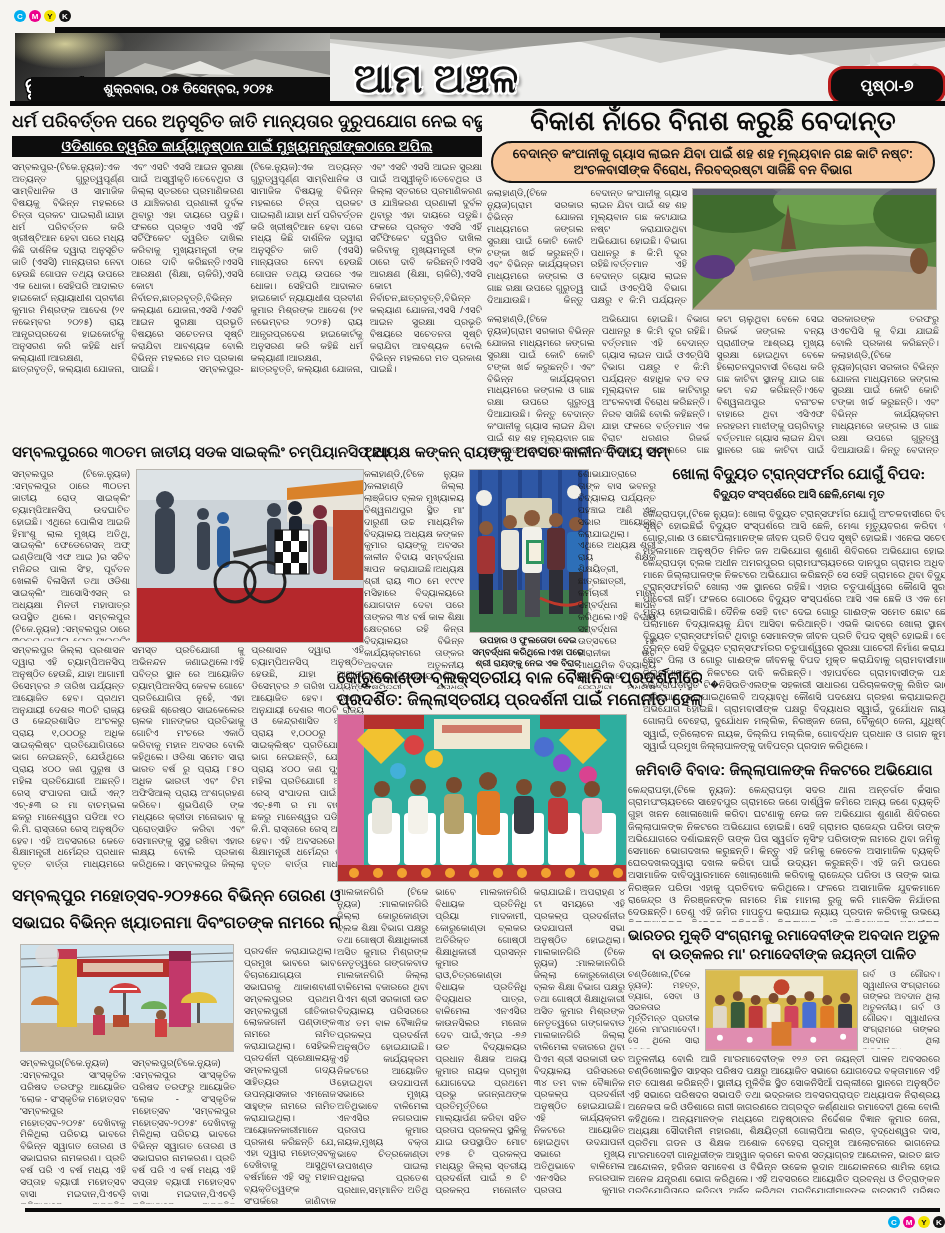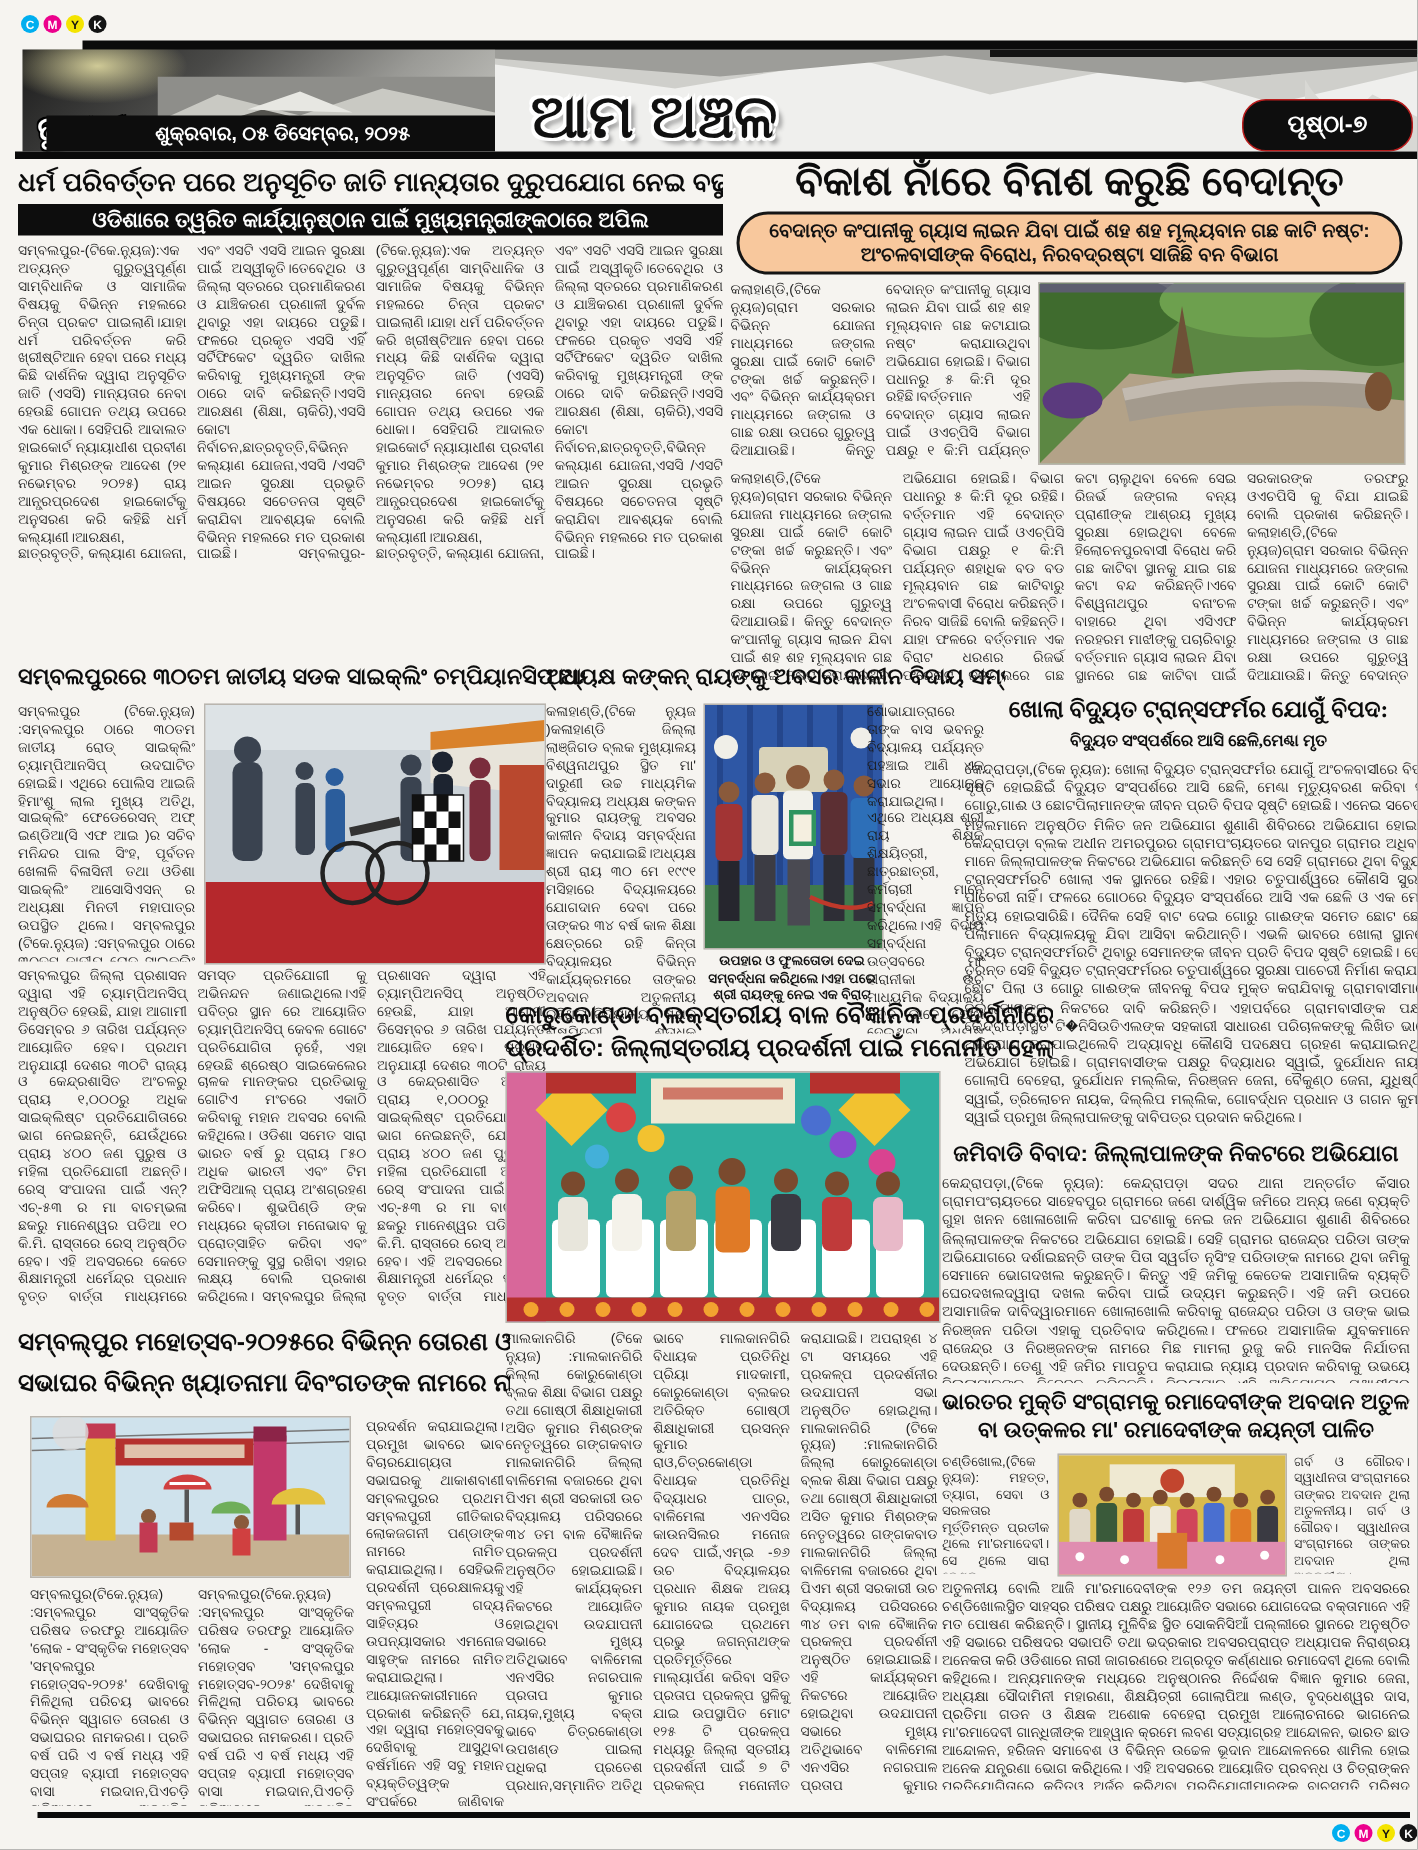--- a/index.html
+++ b/index.html
@@ -14,27 +14,27 @@
   .mh-strip{background:#0b0b0b;}
   .mh-left{background:linear-gradient(135deg,#1c1c1c 0%,#4a4a48 35%,#9a9a96 70%,#c9c9c4 100%);overflow:hidden;}
   .mh-glow{position:absolute;left:-10px;top:-14px;width:120px;height:50px;border-radius:50%;
            background:radial-gradient(closest-side,#f7f0b0cc,#f7f0b000);}
   .mh-brand{position:absolute;left:10px;top:4px;font-size:22px;font-weight:bold;color:#fff;
             text-shadow:1px 1px 0 #000,-1px 1px 0 #000,1px -1px 0 #000,-1px -1px 0 #000,2px 2px 3px #000;letter-spacing:1px;white-space:nowrap;margin-top:36px;}
   .mh-date{position:absolute;left:16px;bottom:0;width:100%;height:24px;background:#0d0d0d;color:#fff;
            font-size:13px;font-weight:bold;display:flex;align-items:center;justify-content:center;white-space:nowrap;}
   .mh-title{font-size:40px;font-weight:bold;color:#101010;text-align:center;white-space:nowrap;
             text-shadow:-2px -2px 0 #fff,2px -2px 0 #fff,-2px 2px 0 #fff,2px 2px 0 #fff,4px 4px 3px #9a9a9a;}
-  .page-box{background:#0e0e0e;border:1px solid #b91c1c;border-radius:16px;color:#fff;
+  .page-box{background:#0e0e0e;border:3px solid #b91c1c;border-radius:16px;color:#fff;
             display:flex;align-items:center;justify-content:center;font-size:16px;font-weight:bold;}
   .rule{background:#0a0a0a;}
   
   .hl{font-weight:bold;color:#0c0c0c;text-align:center;white-space:nowrap;overflow:hidden;}
   .subbar{background:#0d0d0d;color:#fdfdfd;font-weight:bold;text-align:center;
-          white-space:nowrap;overflow:hidden;}
+          white-space:nowrap;overflow:hidden;text-decoration:underline;}
   .peach{background:#f8c89d;border:2px solid #151515;border-radius:18px;text-align:center;
          font-weight:bold;color:#111;padding:3px 8px;}
   .peach div{white-space:nowrap;overflow:hidden;}
   
   .bt{font-size:9.3px;line-height:11.9px;text-align:justify;overflow:hidden;
       color:#1c1c1c;word-break:break-word;}
   .cols2{column-count:2;column-gap:7px;}
   .cols3{column-count:3;column-gap:7px;}
   .cols4{column-count:4;column-gap:7px;}
   .cap{font-size:9px;line-height:11.5px;font-weight:bold;text-align:center;color:#111;overflow:hidden;}

